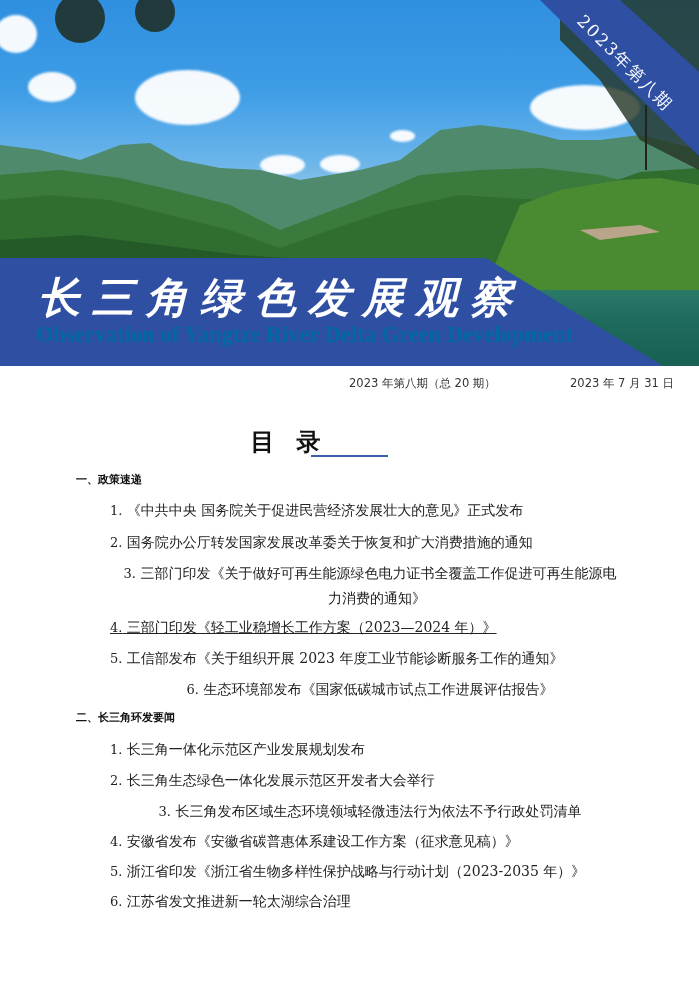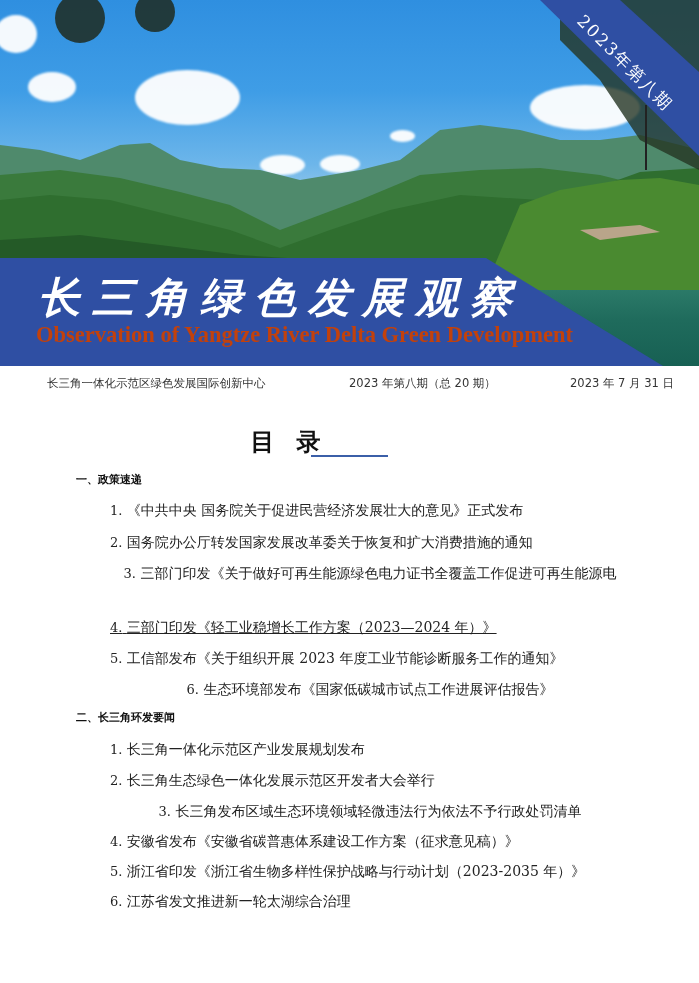--- a/index.html
+++ b/index.html
@@ -27,21 +27,21 @@
       color: #fff; font-family: "DejaVu Serif", serif; font-size: 17px; letter-spacing: 2px;
       white-space: nowrap;
     }
     .banner { position: absolute; left: 0; top: 258px; width: 699px; height: 108px; }
     .banner-cn {
       position: absolute; left: 38px; top: 270px; color: #fff;
       font-family: "DejaVu Serif", serif; font-weight: bold; font-size: 42px;
       letter-spacing: 12px; font-style: italic;
     }
     .banner-en {
-      position: absolute; left: 36px; top: 322px; color: #c2410c;
+      position: absolute; left: 36px; top: 322px; color: #0369a1;
       font-family: "Liberation Serif", serif; font-weight: bold; font-size: 22.5px;
       white-space: nowrap;
     }
     .info-row {
       position: absolute; top: 376px; left: 0; width: 699px; height: 20px;
       font-family: "DejaVu Sans", sans-serif; font-size: 11.5px; color: #333;
     }
     .info-row span { position: absolute; top: 0; white-space: nowrap; }
     .toc-title {
       position: absolute; top: 426px; left: 0; width: 559px; text-align: center;
@@ -98,41 +98,41 @@
 </svg>
 <div class="ribbon-text">2023年第八期</div>
 
 <svg class="banner" viewBox="0 0 699 108">
   <polygon points="0,0 486,0 663,108 0,108" fill="#2f4fa3"></polygon>
 </svg>
 <div class="banner-cn">长三角绿色发展观察</div>
 <div class="banner-en">Observation of Yangtze River Delta Green Development</div>
 
 <div class="info-row">
-  <span style="left:47px;">长三角一体化示范区绿色发展国际创新中心</span>
   <span style="left:349px;">2023 年第八期（总 20 期）</span>
   <span style="left:570px;">2023 年 7 月 31 日</span>
 </div>
 
 <div class="toc-title"><span>目</span><span>录</span></div>
 <div class="toc-underline"></div>
 
 <div class="section" style="top:472px;">一、政策速递</div>
 
 <div class="item" style="top:498px;">
   <span class="num">1.</span>
   <span>《中共中央 国务院关于促进民营经济发展壮大的意见》正式发布</span>
 </div>
 <div class="item" style="top:530px;">
   <span class="num">2.</span>
   <span>国务院办公厅转发国家发展改革委关于恢复和扩大消费措施的通知</span>
 </div>
 <div class="item" style="top:561px;text-align:center;">
   <span class="num">3.</span>
   <span>三部门印发《关于做好可再生能源绿色电力证书全覆盖工作促进可再生能源电</span>
+  <span class="cont">力消费的通知》</span>
 </div>
 <div class="item" style="top:615px;text-decoration:underline;">
   <span class="num">4.</span>
   <span>三部门印发《轻工业稳增长工作方案（2023—2024 年）》</span>
 </div>
 <div class="item" style="top:646px;">
   <span class="num">5.</span>
   <span>工信部发布《关于组织开展 2023 年度工业节能诊断服务工作的通知》</span>
 </div>
 <div class="item" style="top:677px;text-align:center;">

